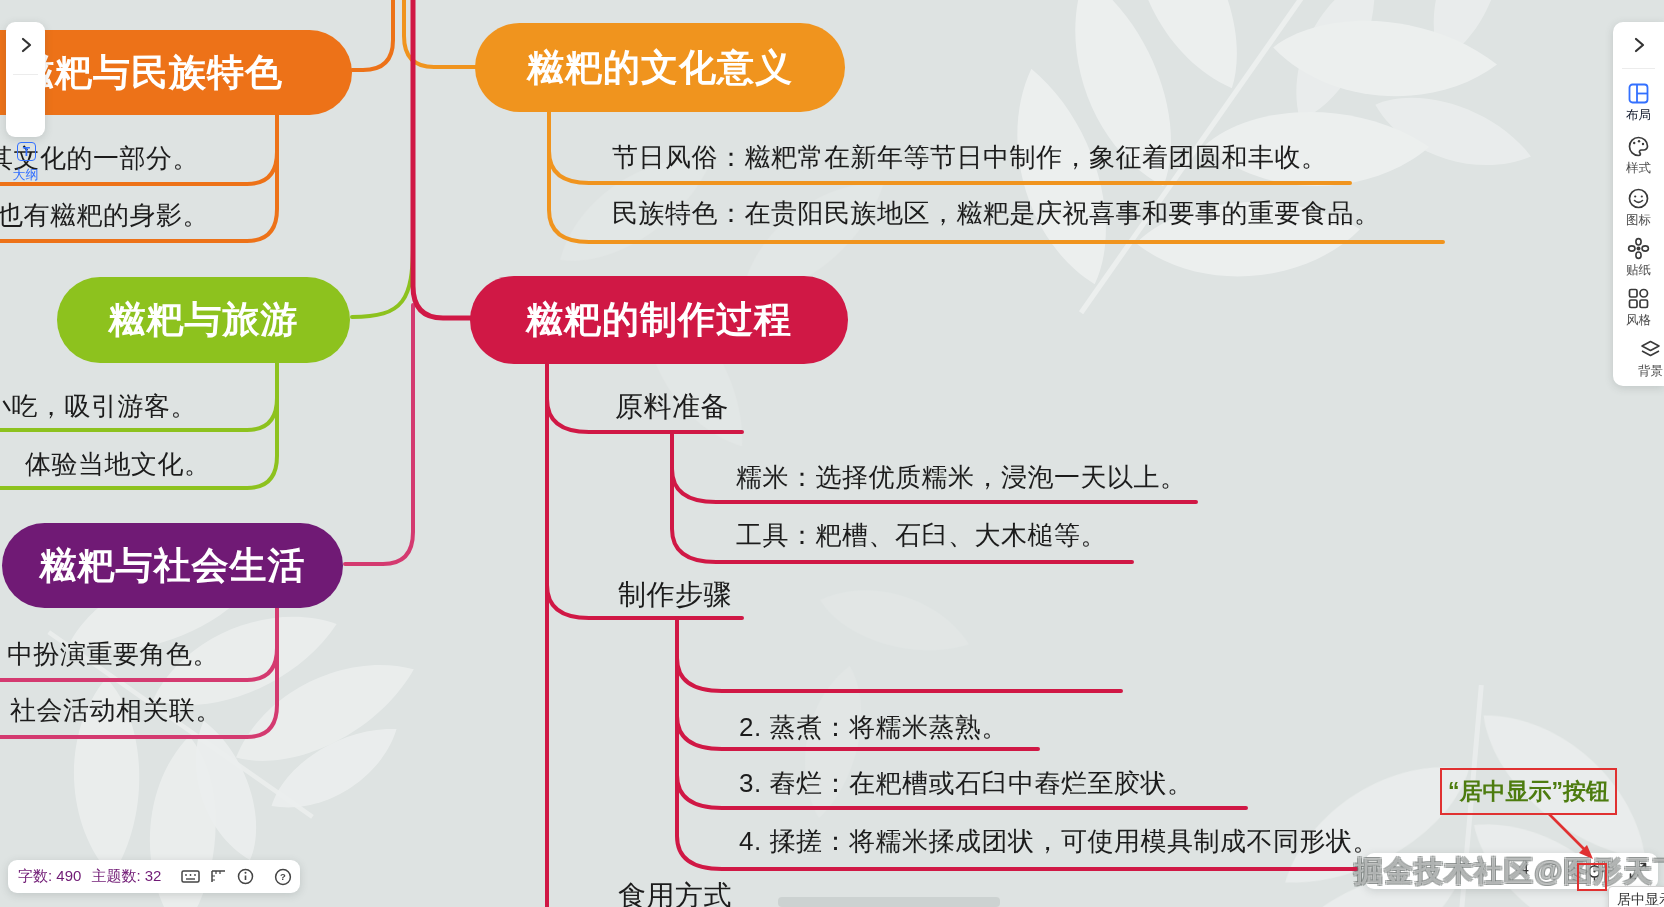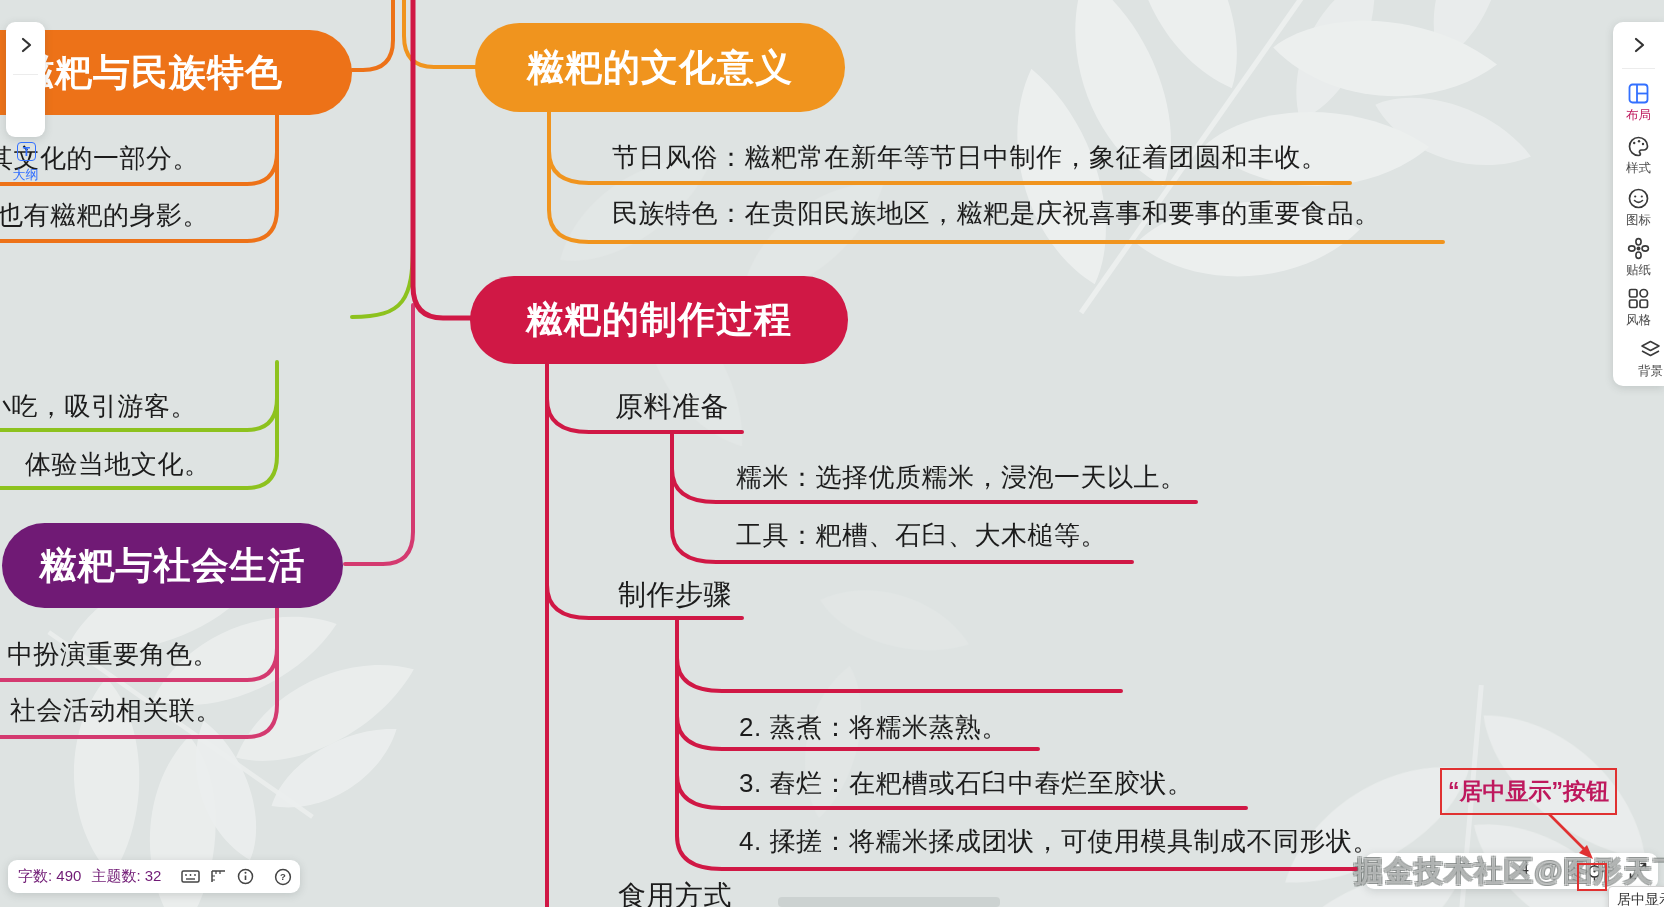--- a/index.html
+++ b/index.html
@@ -40,21 +40,21 @@
     position:absolute; left:11px; top:62px; width:17px; height:17px;
     border:1.6px solid #3370ff; border-radius:4px; color:#3370ff;
     font-size:12px; font-weight:700; display:flex; align-items:center; justify-content:center;
   }
   .outline-label{position:absolute; left:0; right:0; top:86px; text-align:center; color:#3370ff; font-size:13px;}
   
   #sidebar{right:0; left:auto; top:22px; width:51px; height:364px; border-radius:10px 0 0 10px; position:absolute; background:#fff; box-shadow:0 2px 8px rgba(60,70,70,.18); z-index:20;}
   #sidebar .divider{position:absolute; left:9px; right:9px; top:46px; height:1px; background:#ececec;}
   .side-item{position:absolute; left:0; width:51px; text-align:center; cursor:pointer; color:#3a3a3a;}
   .side-item .lbl{font-size:12.5px; margin-top:2px; color:#4a4a4a;}
-  .side-item.active, .side-item.active .lbl{color:#be185d;}
+  .side-item.active, .side-item.active .lbl{color:#0f172a;}
   .side-item svg{margin:0 auto;}
   
   #statusbar{
     left:8px; top:860px; width:292px; height:33px; display:flex; align-items:center;
     padding:0 10px; box-sizing:border-box; gap:10px;
   }
   #statusbar .st{font-size:15px; color:#701a75; white-space:nowrap;}
   #statusbar .vdiv{width:1px; height:17px; background:#ddd;}
   .ic-btn{display:flex; align-items:center; justify-content:center; cursor:pointer;}
   
@@ -71,21 +71,21 @@
     letter-spacing:1px; white-space:nowrap; color:rgba(255,255,255,.42);
     text-shadow:1px 1px 0 rgba(105,112,110,.5), -1px -1px 0 rgba(105,112,110,.5),
                 1px -1px 0 rgba(105,112,110,.5), -1px 1px 0 rgba(105,112,110,.5);
     pointer-events:none;
   }
   
   #annotation-box{
     position:absolute; left:1440px; top:768px; width:177px; height:47px;
     border:2.5px solid #e03131; box-sizing:border-box; z-index:24;
     display:flex; align-items:center; justify-content:center;
-    color:#be185d; font-size:23px; font-weight:600; white-space:nowrap;
+    color:#4d7c0f; font-size:23px; font-weight:600; white-space:nowrap;
   }
   #center-highlight{
     position:absolute; left:1577px; top:863px; width:30px; height:28px;
     border:2.5px solid #e03131; box-sizing:border-box; z-index:24;
   }
   #scroll-chip{position:absolute; left:778px; top:897px; width:222px; height:10px; background:#c9cfce; border-radius:4px; opacity:.85; z-index:4;}
   .toolbtn{width:24px;height:24px;display:flex;align-items:center;justify-content:center;cursor:pointer;}
 </style>
 </head>
 <body>
@@ -171,20 +171,21 @@
     <path d="M672,432 L672,469 Q672,502 716,502 L1196,502" stroke="#d01845" stroke-width="4"></path>
     <path d="M672,469 L672,529 Q672,562 716,562 L1132,562" stroke="#d01845" stroke-width="4"></path>
     <path d="M677,618 L677,836 Q677,869 722,869 L1357,869" stroke="#d01845" stroke-width="4"></path>
     <path d="M677,658 Q677,691 722,691 L1121,691" stroke="#d01845" stroke-width="4"></path>
     <path d="M677,716 Q677,749 722,749 L1038,749" stroke="#d01845" stroke-width="4"></path>
     <path d="M677,775 Q677,808 722,808 L1246,808" stroke="#d01845" stroke-width="4"></path>
   </svg>
 
   <div class="node n-minzu" style="left:-52px;top:30px;width:404px;height:85px;">糍粑与民族特色</div>
   <div class="node n-wenhua" style="left:475px;top:23px;width:370px;height:89px;">糍粑的文化意义</div>
+  <div class="node n-lvyou" style="left:57px;top:277px;width:293px;height:86px;">糍粑与旅游</div>
   <div class="node n-zhizuo" style="left:470px;top:276px;width:378px;height:88px;">糍粑的制作过程</div>
   <div class="node n-shehui" style="left:2px;top:523px;width:341px;height:85px;">糍粑与社会生活</div>
 
   <div class="topic" style="left:-13px;top:158px;">其文化的一部分。</div>
   <div class="topic" style="left:-3px;top:215px;">也有糍粑的身影。</div>
 
   <div class="topic" style="left:612px;top:157px;">节日风俗：糍粑常在新年等节日中制作，象征着团圆和丰收。</div>
   <div class="topic" style="left:612px;top:213px;">民族特色：在贵阳民族地区，糍粑是庆祝喜事和要事的重要食品。</div>
 
   <div class="topic" style="left:-15px;top:406px;">小吃，吸引游客。</div>

